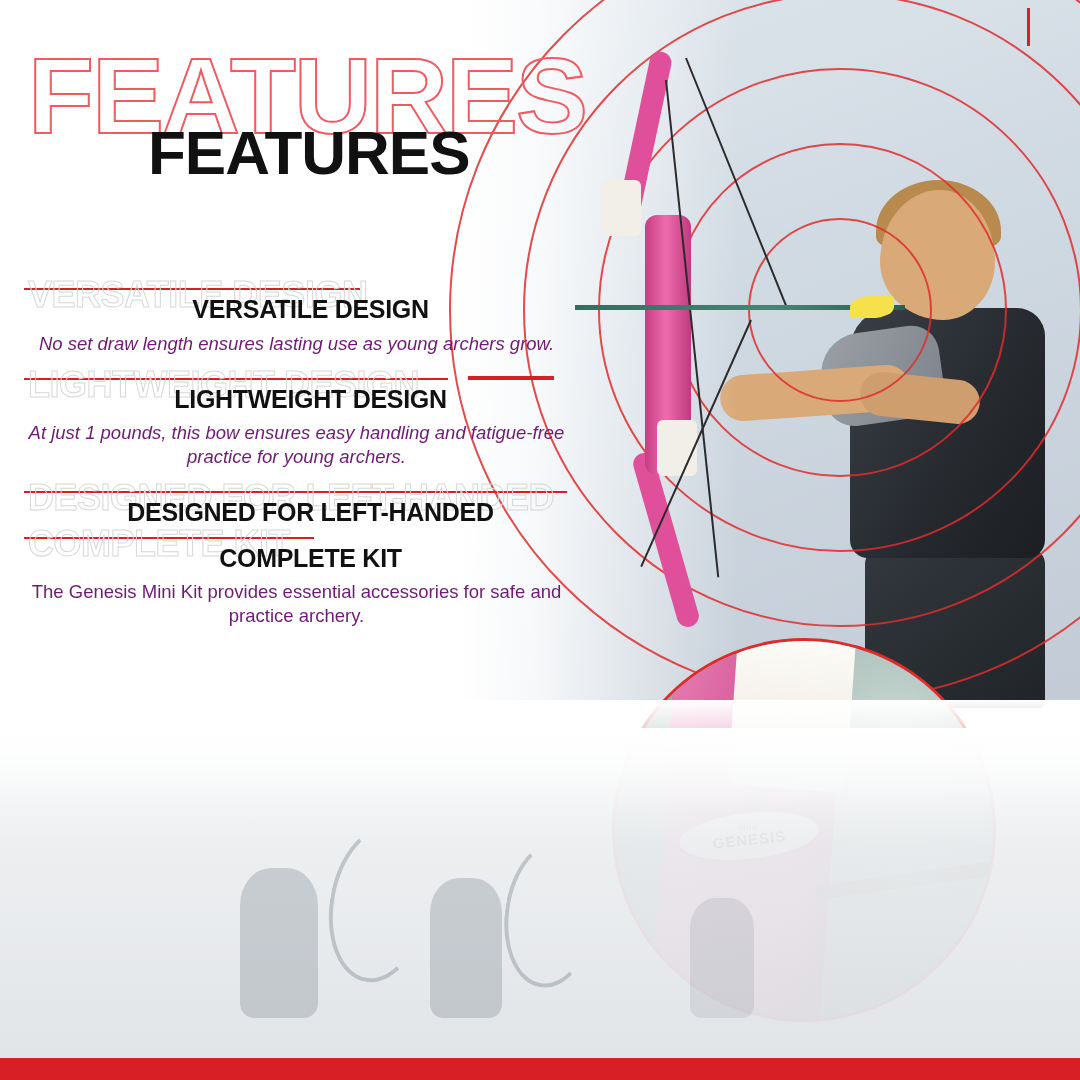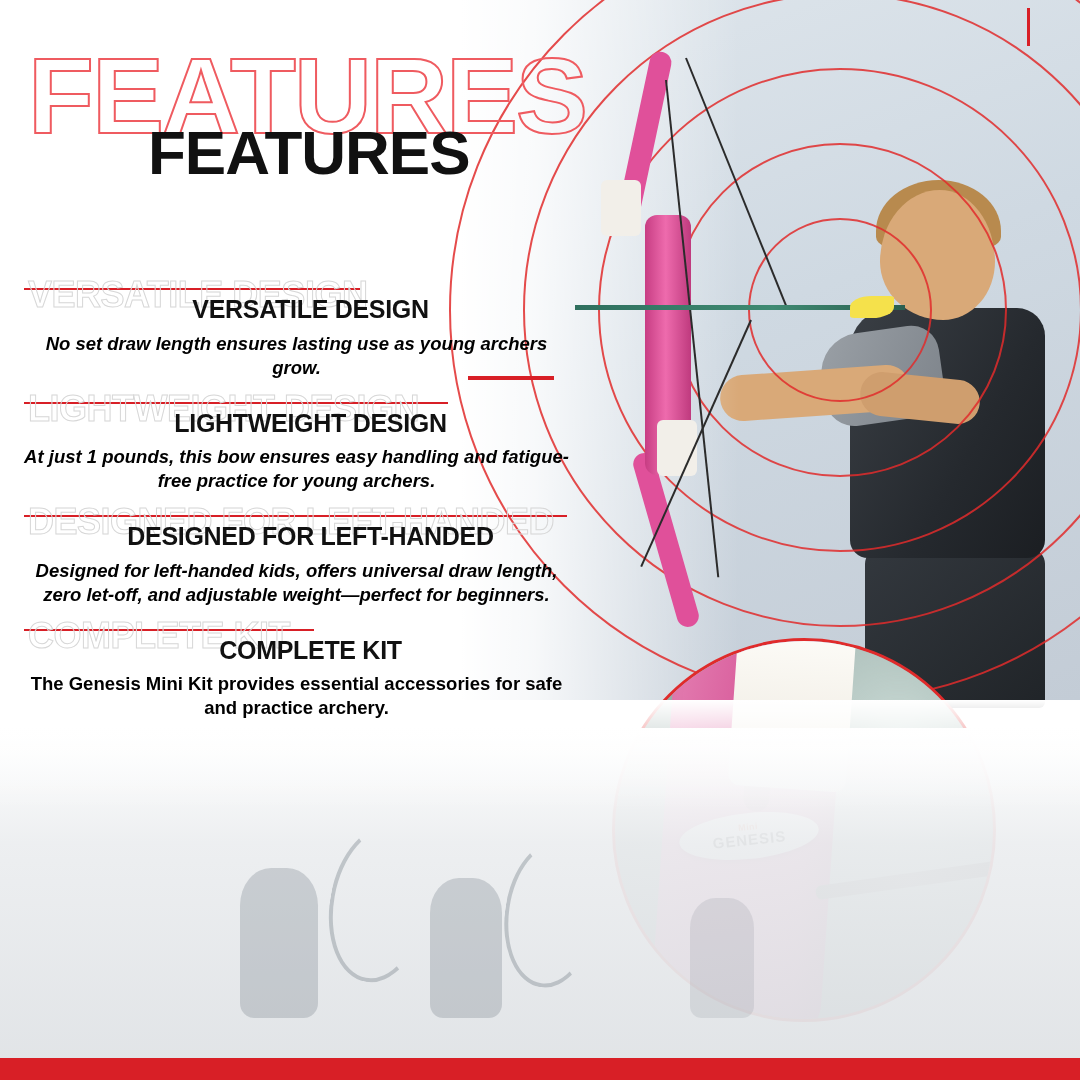--- a/index.html
+++ b/index.html
@@ -361,23 +361,22 @@
     font-size: 25px;
     font-weight: bold;
     color: #111111;
     letter-spacing: -0.3px;
     line-height: 1.1;
   }
   .feature p {
     margin: 0 0 22px 0;
     font-size: 18.5px;
     line-height: 1.3;
-    color: #000000;
+    color: #701a75;
     font-style: italic;
-    font-weight: bold;
   }
   .feature p.upright {
     font-style: normal;
   }
 
   
   .rule.w1 { width: 336px; }
   .rule.w2 { width: 424px; }
   .rule.w3 { width: 543px; }
   .rule.w4 { width: 290px; }
@@ -463,21 +462,20 @@
       <div class="ghost-heading">LIGHTWEIGHT DESIGN</div>
       <div class="rule w2"></div>
       <h3>LIGHTWEIGHT DESIGN</h3>
       <p>At just 1 pounds, this bow ensures easy handling and fatigue-free practice for young archers.</p>
     </div>
 
     <div class="feature">
       <div class="ghost-heading">DESIGNED FOR LEFT-HANDED</div>
       <div class="rule w3"></div>
       <h3>DESIGNED FOR LEFT-HANDED</h3>
-      <p>Designed for left-handed kids, offers universal draw length, zero let-off, and adjustable weight—perfect for beginners.</p>
     </div>
 
     <div class="feature">
       <div class="ghost-heading">COMPLETE KIT</div>
       <div class="rule w4"></div>
       <h3>COMPLETE KIT</h3>
       <p class="upright">The Genesis Mini Kit provides essential accessories for safe and practice archery.</p>
     </div>
 
   </div>

